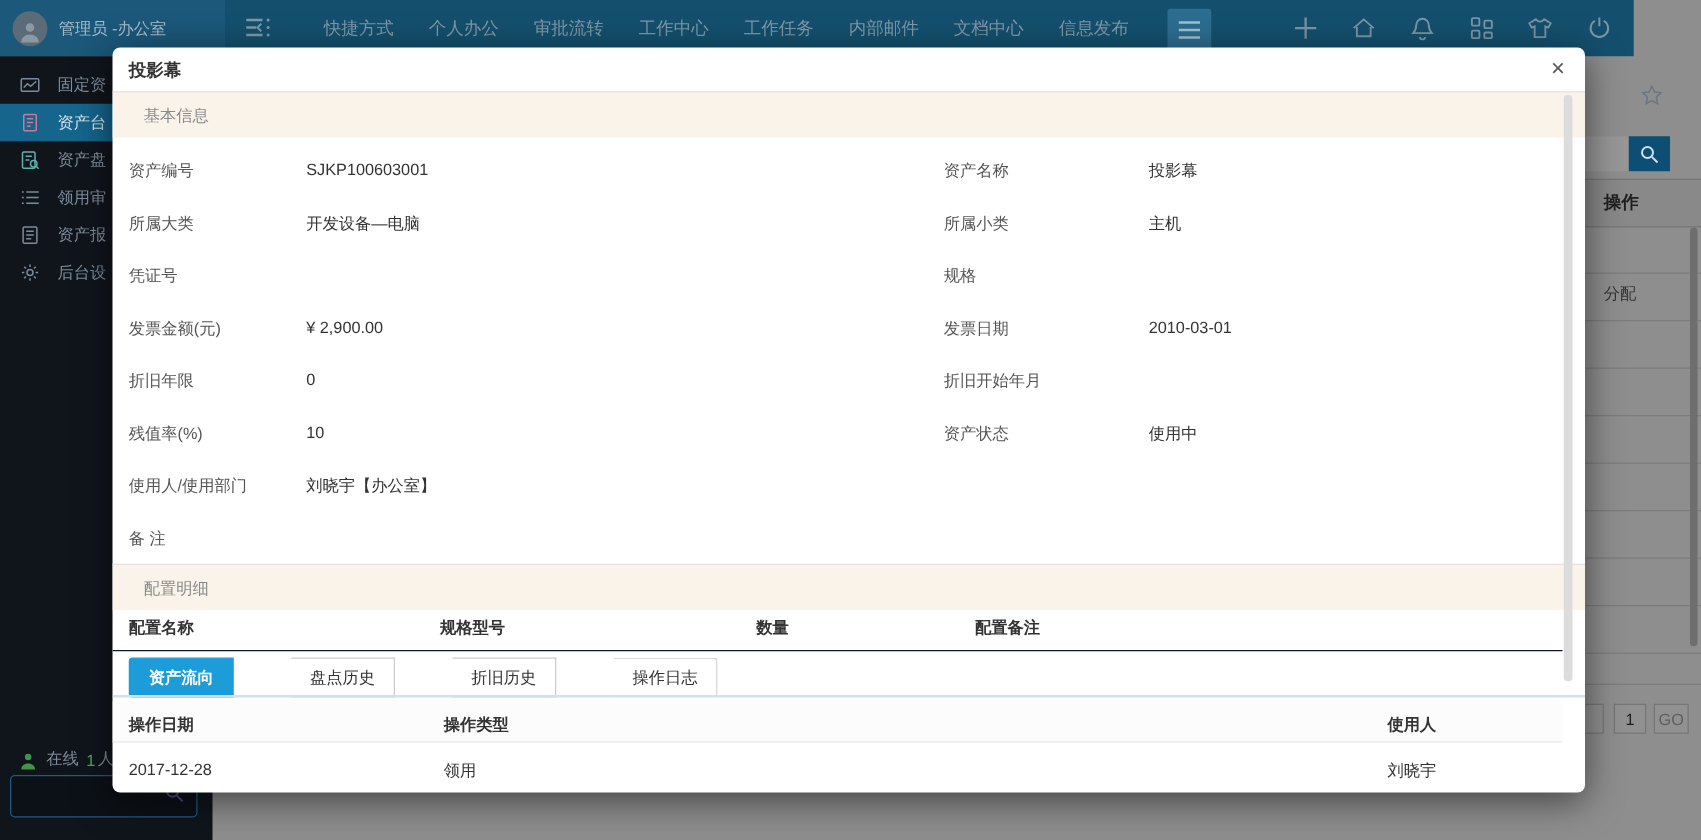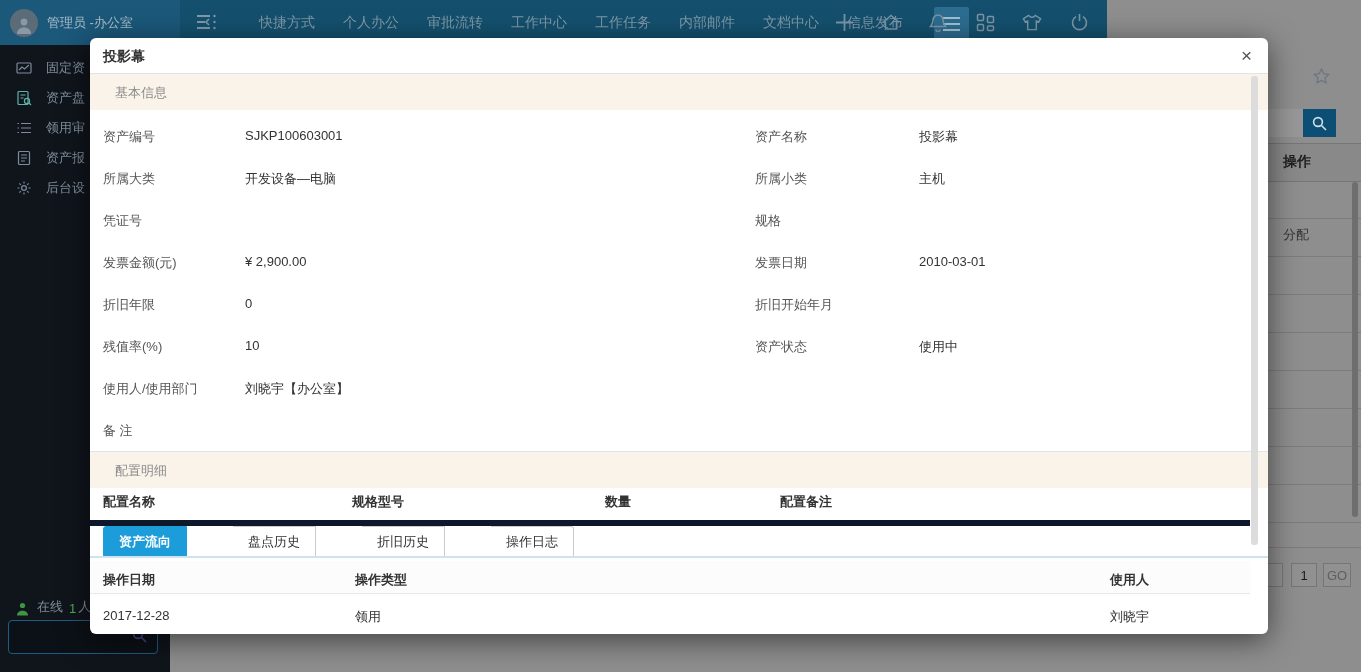--- a/index.html
+++ b/index.html
@@ -2,21 +2,21 @@
 <html><head>
 <meta charset="utf-8">
 <style>
   html,body{margin:0;padding:0;}
   body{
     width:1361px;height:672px;position:relative;overflow:hidden;
     font-family:"Liberation Sans","DejaVu Sans",sans-serif;
     background:#8e8e8e;
   }
   
-  .topbar{position:absolute;left:0;top:0;width:1107px;height:45px;background:#14506e;z-index:2;}
+  .topbar{position:absolute;left:0;top:0;width:1307px;height:45px;background:#14506e;z-index:2;}
   .user-area{position:absolute;left:0;top:0;width:180px;height:45px;background:#1b587a;display:flex;align-items:center;}
   .avatar{width:28px;height:28px;border-radius:50%;background:#56G;background:#5b6b77;margin-left:10px;display:flex;align-items:center;justify-content:center;overflow:hidden;}
   .avatar svg{margin-top:4px;}
   .user-name{color:#a9bcc8;font-size:13px;margin-left:9px;white-space:nowrap;}
   .collapse-btn{position:absolute;left:196px;top:13px;width:22px;height:18px;color:#7d99ab;cursor:pointer;}
   .nav-items{position:absolute;left:245px;top:0;height:45px;display:flex;align-items:center;}
   .nav-item{color:#7f98a8;font-size:14px;width:84px;text-align:center;white-space:nowrap;cursor:pointer;}
   .menu-btn{position:absolute;left:934px;top:7px;width:35px;height:34px;background:#2d6d90;border-radius:2px;display:flex;flex-direction:column;justify-content:center;align-items:center;gap:4px;cursor:pointer;}
   .menu-btn i{display:block;width:17px;height:2px;background:#9fc0d2;}
   .tb-icons{position:absolute;right:18px;top:0;height:45px;display:flex;align-items:center;gap:27px;}
@@ -56,21 +56,21 @@
   .m-band{position:absolute;left:0;width:1178px;height:37px;background:#faf3ea;border-top:1px solid #e3e3e3;box-sizing:border-box;}
   .m-band span{position:absolute;left:13px;top:10px;font-size:13px;color:#8a8a8a;margin-left:12px;}
   .m-band.basic{top:35px;}
   .m-band.config{top:413px;}
   .m-field-row{position:absolute;left:0;width:1160px;height:42px;}
   .m-field-row span{position:absolute;top:13px;font-size:13px;white-space:nowrap;}
   .f-label{left:13px;color:#555;}
   .f-value{left:155px;color:#333;}
   .f-label2{left:665px;color:#555;}
   .f-value2{left:829px;color:#333;}
-  .m-config-head{position:absolute;left:0;top:445px;width:1160px;height:37px;border-bottom:6px solid #0f172a;}
+  .m-config-head{position:absolute;left:0;top:445px;width:1160px;height:37px;border-bottom:1px solid #0f172a;}
   .m-config-head span,.m-flow-head span,.m-flow-row span{position:absolute;top:10px;font-size:13px;white-space:nowrap;}
   .m-config-head span,.m-flow-head span{font-weight:bold;color:#333;}
   .m-tabs{position:absolute;left:13px;top:488px;display:flex;gap:46px;}
   .m-tab{height:30px;line-height:30px;padding:0 15px;font-size:13px;color:#333;background:#fff;border:1px solid #ccc;border-left:none;cursor:pointer;white-space:nowrap;}
   .m-tab:first-child{border-left:1px solid #ccc;border-radius:3px 0 0 3px;}
   .m-tab:last-child{border-radius:0 3px 3px 0;}
   .m-tab.active{background:#1c9cd9;border-color:#1c9cd9;color:#fff;font-weight:bold;}
   .m-tabs-divider{position:absolute;left:0;top:518px;width:1178px;height:2px;background:#cfe2ee;}
   .m-flow-head{position:absolute;left:0;top:523px;width:1160px;height:32px;background:#fcfcfc;border-bottom:1px solid #e8e8e8;}
   .m-flow-row{position:absolute;left:0;top:555px;width:1160px;height:41px;}
@@ -159,20 +159,29 @@
   <div class="side-items" id="side-items">
       <div class="side-item">
         <span class="side-icon">
           <svg width="16" height="16" viewBox="0 0 16 16" fill="none" stroke="#7d8a99" stroke-width="1.2">
             <rect x="1" y="3" width="14" height="10" rx="1"></rect>
             <path d="M3 10l3-3 2.5 2L13 5"></path>
           </svg>
         </span>
         <span>固定资</span>
       </div>
+      <div class="side-item active">
+        <span class="side-icon">
+          <svg width="16" height="16" viewBox="0 0 16 16" fill="none" stroke="#c77b9b" stroke-width="1.2">
+            <rect x="3" y="1.5" width="10" height="13" rx="1"></rect>
+            <path d="M5.5 5h5M5.5 8h5M5.5 11h3"></path>
+          </svg>
+        </span>
+        <span>资产台</span>
+      </div>
       <div class="side-item">
         <span class="side-icon">
           <svg width="16" height="16" viewBox="0 0 16 16" fill="none" stroke="#5fb3ac" stroke-width="1.2">
             <rect x="2" y="1.5" width="10" height="13" rx="1"></rect>
             <path d="M4.5 5h5M4.5 8h3"></path>
             <circle cx="11" cy="11" r="2.6"></circle>
             <path d="M13 13l2 2"></path>
           </svg>
         </span>
         <span>资产盘</span>

